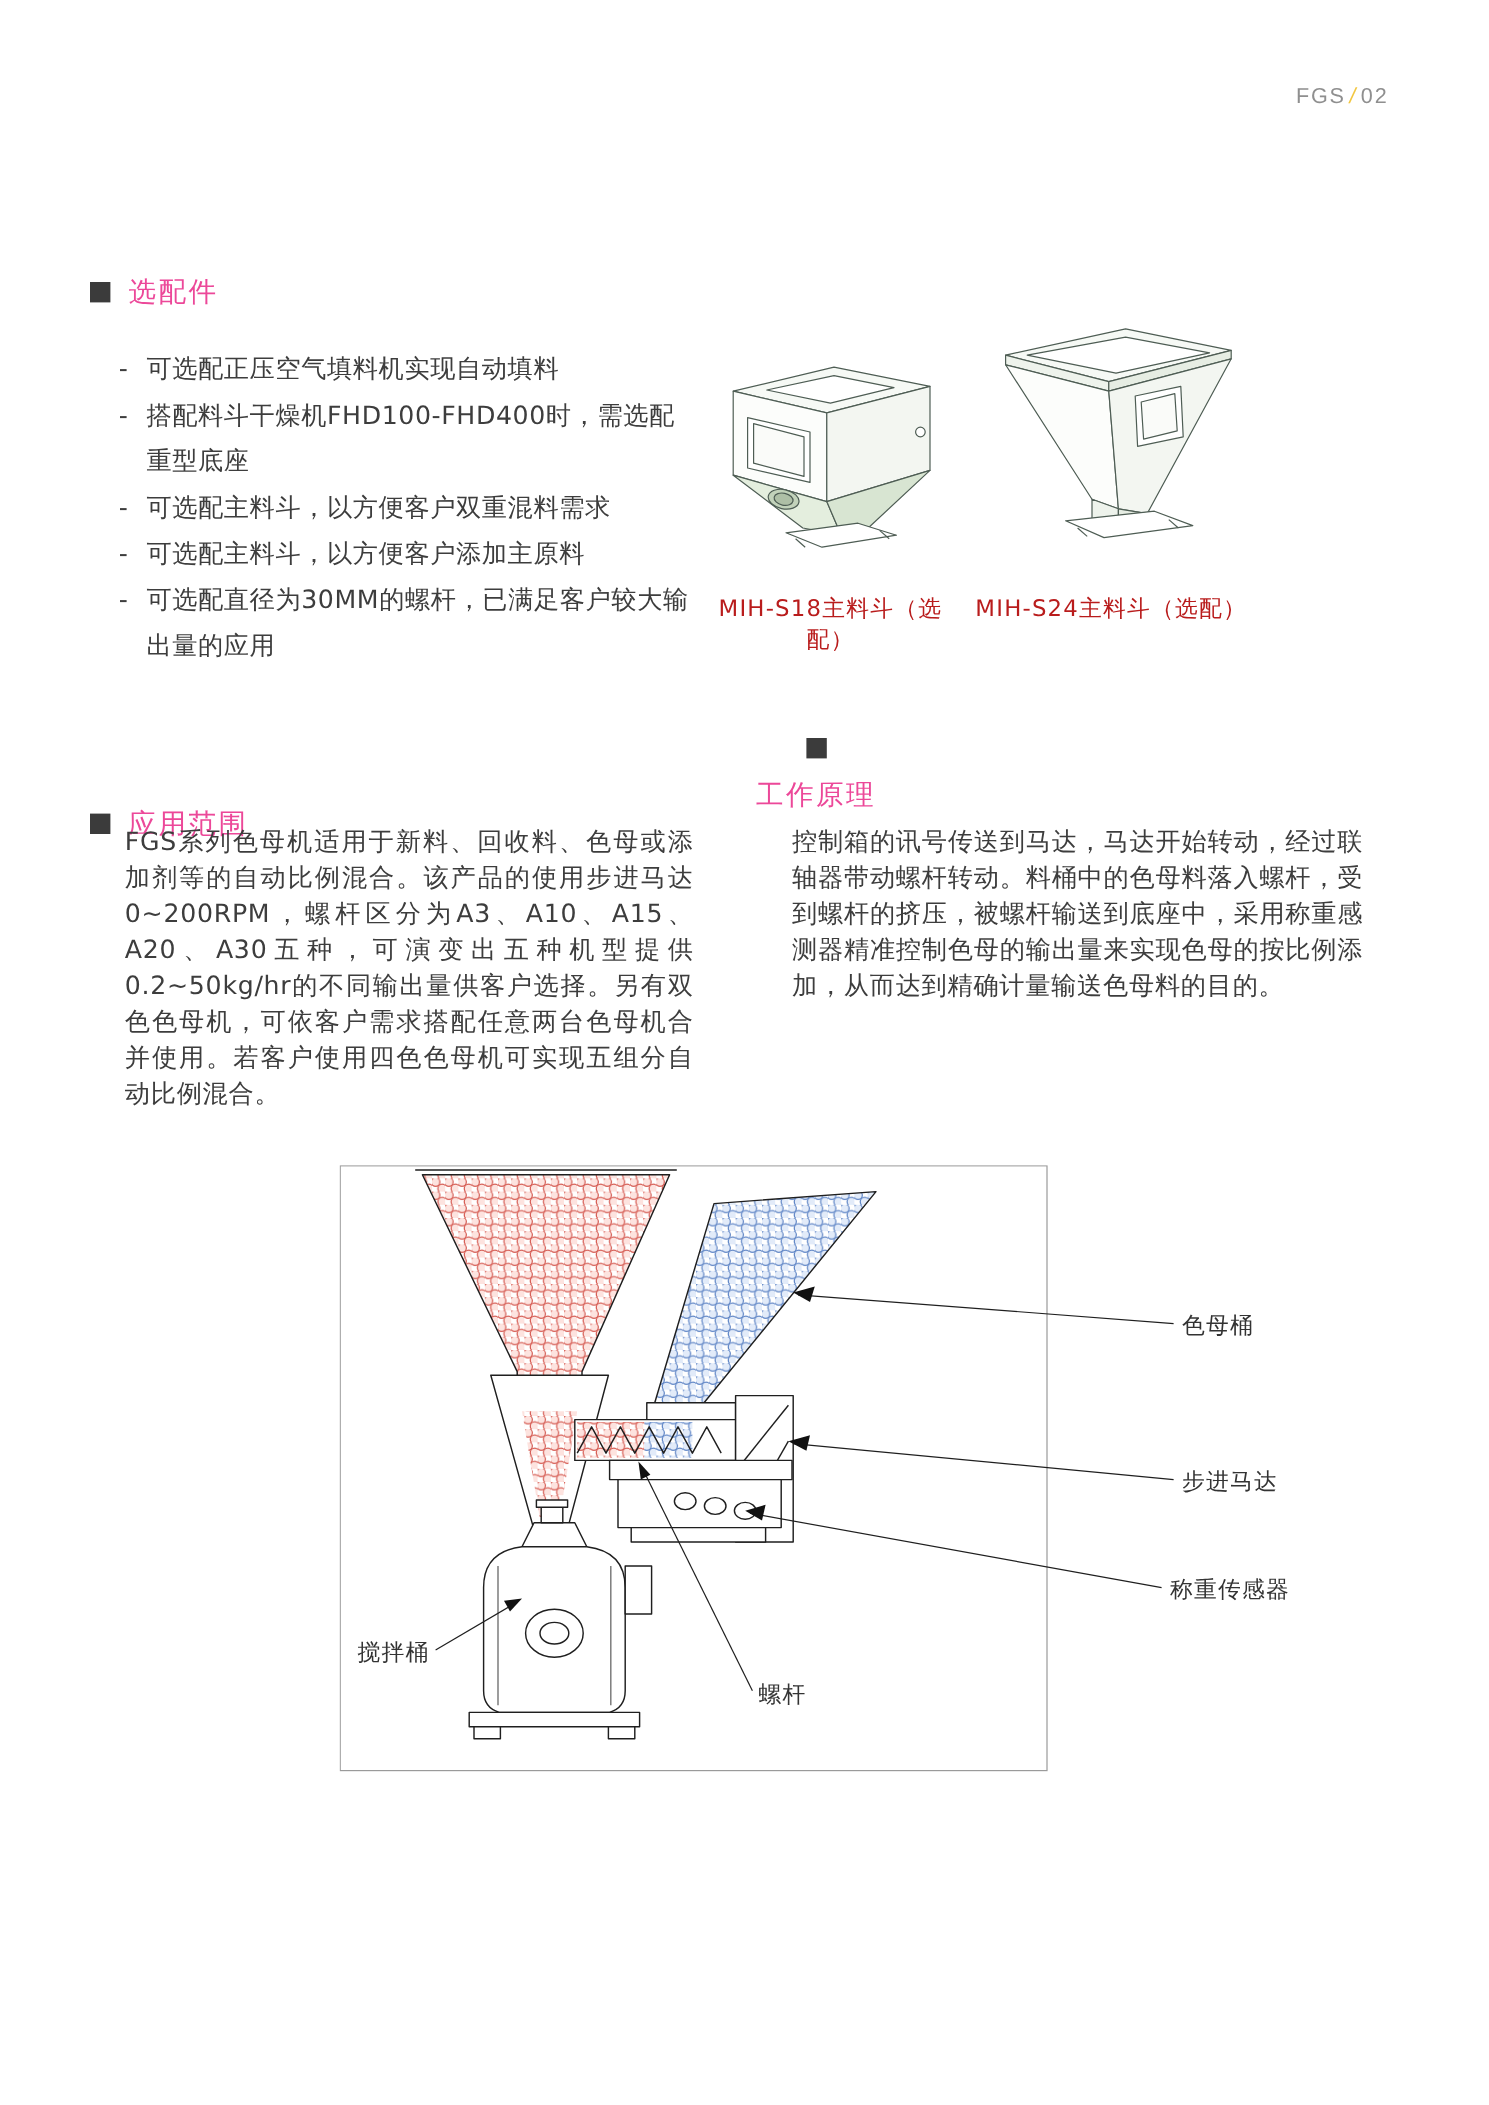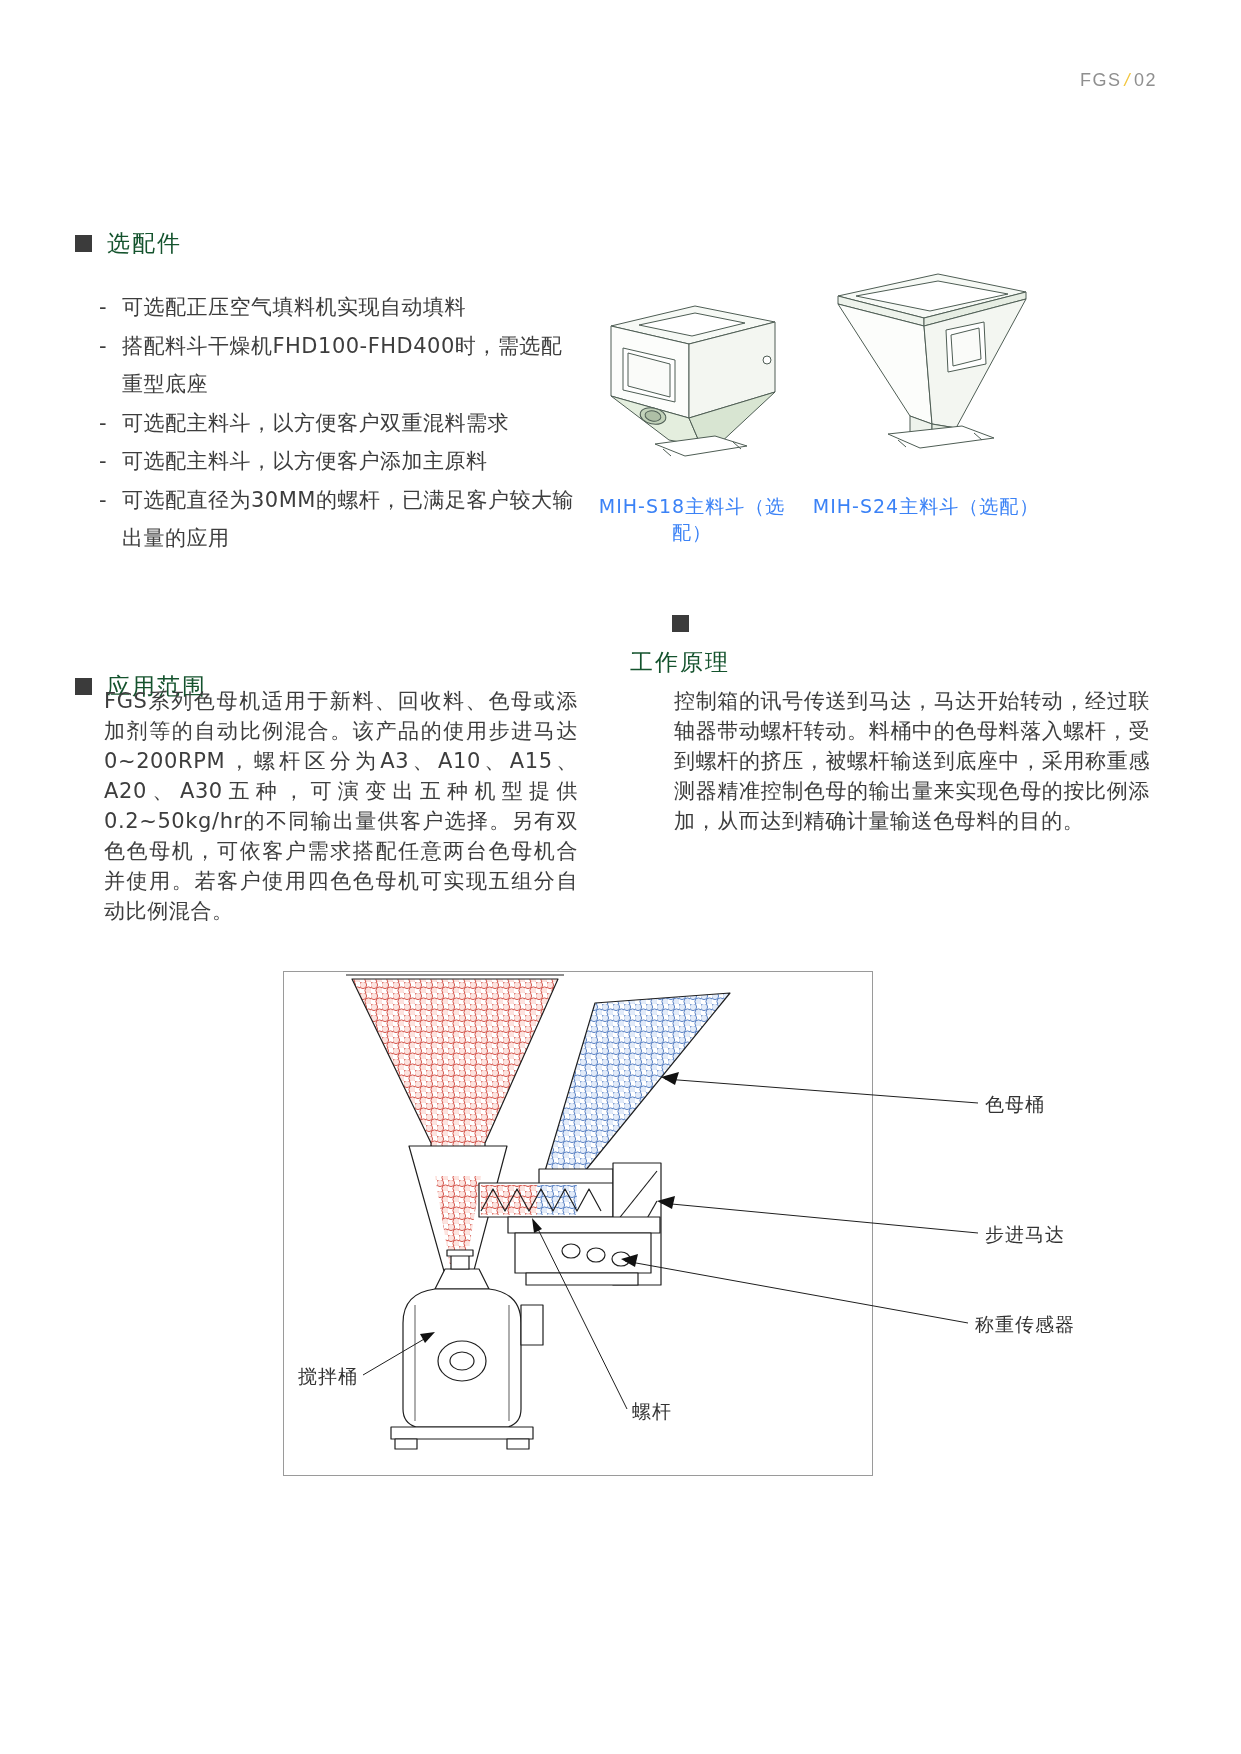--- a/index.html
+++ b/index.html
@@ -8,38 +8,38 @@
     position:relative; width:1241px; height:1754px; background:#ffffff;
     margin:0 auto; overflow:hidden; color:#3d3d3d;
   }
   .page-header {
     position:absolute; top:70px; left:1080px; font-size:18px; color:#8f8f8f;
     letter-spacing:1.5px; font-family:"Liberation Sans", sans-serif;text-align:center;
   }
   .page-header .slash { color:#f2c63f; font-style:italic; padding:0 3px; }
   .section-title {
     position:absolute; display:flex; align-items:center; gap:15px;
-    font-size:23px; color:#14532d; letter-spacing:2px; font-weight:500;
+    font-size:23px; color:#ec4899; letter-spacing:2px; font-weight:500;
   }
   .section-title .sq { width:17px; height:17px; background:#3b3b3b; flex:0 0 17px; }
   .bullets {
     position:absolute; left:99px; top:288px; width:480px; list-style:none;
   }
   .bullets li {
     display:flex; gap:9px; font-size:21px; line-height:38.5px;
     color:#3d3d3d; letter-spacing:0.5px;
   }
   .bullets .dash { flex:0 0 14px; color:#3d3d3d; }
   .para {
     position:absolute; font-size:21px; line-height:30px; color:#3d3d3d;
     letter-spacing:0.6px; text-align:justify;
   }
   .fig { position:absolute; }
   .fig-caption {
-    position:absolute; top:494px; font-size:19px; color:#3b82f6;
+    position:absolute; top:494px; font-size:19px; color:#b91c1c;
     text-align:center; letter-spacing:1px;
   }
   svg { display:block; }
   .diagram-wrap { position:absolute; left:283px; top:935px;margin-top:36px; }
   text.dlabel { font-size:19px; fill:#333; letter-spacing:1px; font-family:"DejaVu Sans", sans-serif; }
 </style>
 </head>
 <body>
 
 <div class="page">
@@ -123,21 +123,21 @@
   <div class="section-title" style="left:75px; top:627px;margin-top:44px;">
     <span class="sq"></span>
     <span>应用范围</span>
   </div>
   <div class="para" style="left:104px; top:686px; width:474px;">FGS系列色母机适用于新料、回收料、色母或添加剂等的自动比例混合。该产品的使用步进马达0~200RPM，螺杆区分为A3、A10、A15、A20、A30五种，可演变出五种机型提供0.2~50kg/hr的不同输出量供客户选择。另有双色色母机，可依客户需求搭配任意两台色母机合并使用。若客户使用四色色母机可实现五组分自动比例混合。</div>
 
   <div class="section-title" style="left:630px; top:615px;flex-direction:column;">
     <span class="sq"></span>
     <span>工作原理</span>
   </div>
-  <div class="para" style="left:660px; top:686px; width:476px;margin-left:14px;">控制箱的讯号传送到马达，马达开始转动，经过联轴器带动螺杆转动。料桶中的色母料落入螺杆，受到螺杆的挤压，被螺杆输送到底座中，采用称重感测器精准控制色母的输出量来实现色母的按比例添加，从而达到精确计量输送色母料的目的。</div>
+  <div class="para" style="left:660px; top:686px; width:476px;">控制箱的讯号传送到马达，马达开始转动，经过联轴器带动螺杆转动。料桶中的色母料落入螺杆，受到螺杆的挤压，被螺杆输送到底座中，采用称重感测器精准控制色母的输出量来实现色母的按比例添加，从而达到精确计量输送色母料的目的。</div>
 
   <div class="diagram-wrap">
     <svg width="800" height="520" viewBox="0 0 800 520">
       <defs>
         <pattern id="pr" width="11" height="11" patternUnits="userSpaceOnUse">
           <circle cx="3" cy="3" r="3.6" fill="#fde3df" stroke="#d4574e" stroke-width="1"></circle>
           <circle cx="8.5" cy="8.5" r="3.6" fill="#fde3df" stroke="#d4574e" stroke-width="1"></circle>
         </pattern>
         <pattern id="pb" width="11" height="11" patternUnits="userSpaceOnUse">
           <circle cx="3" cy="3" r="3.6" fill="#e2ebf9" stroke="#5b82c4" stroke-width="1"></circle>

